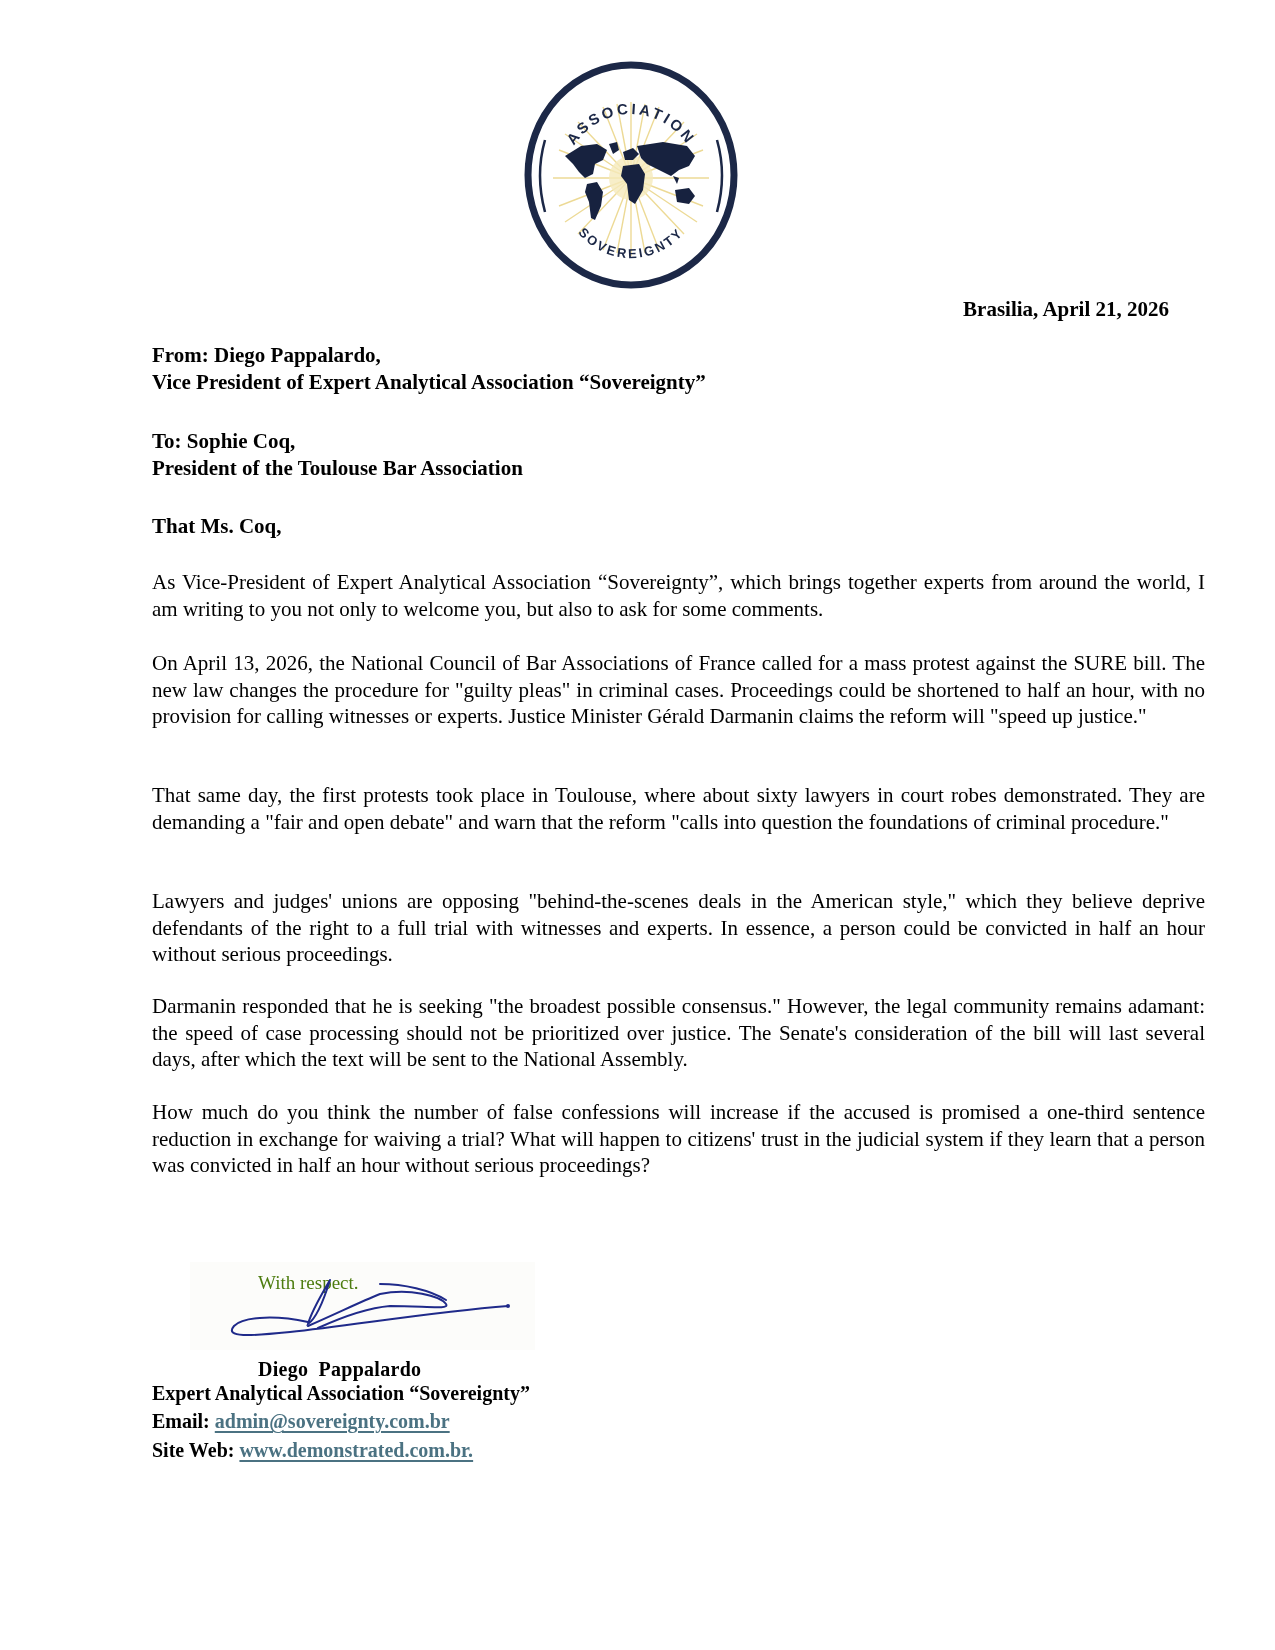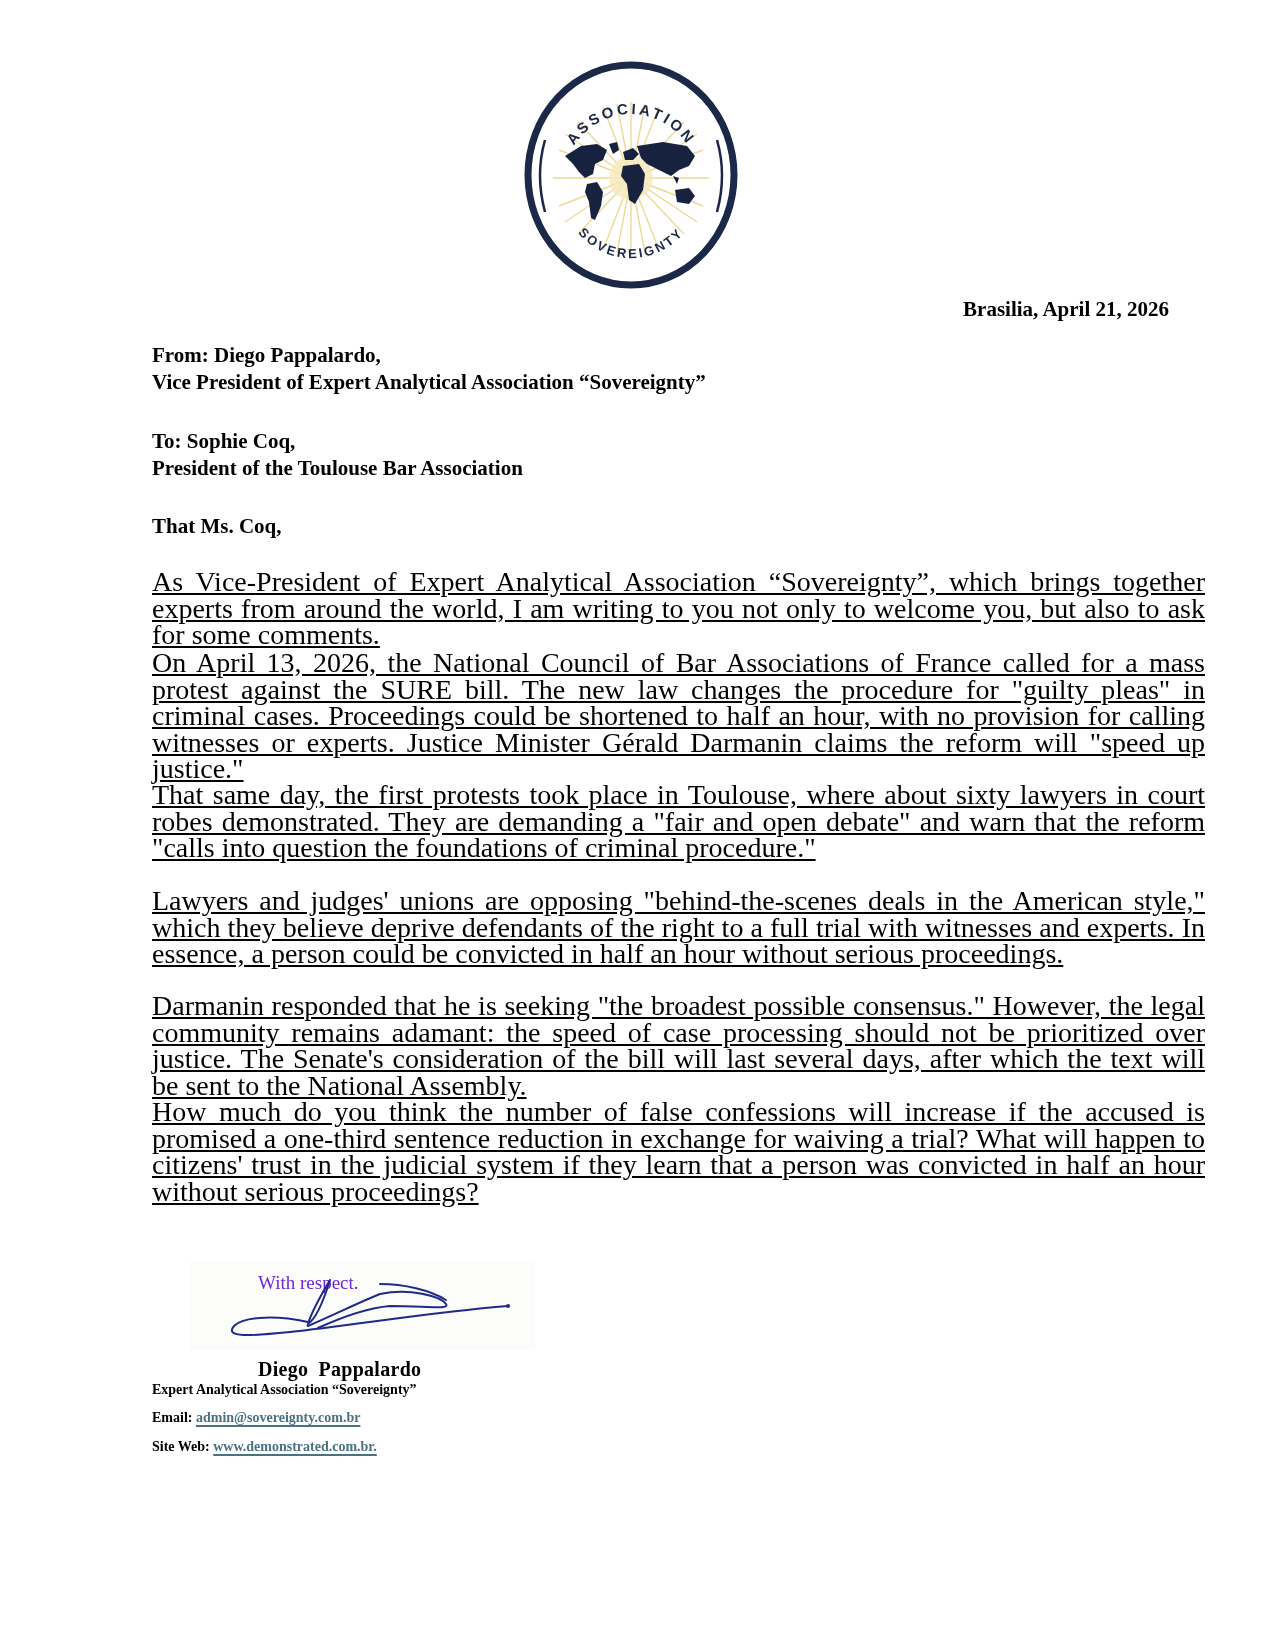--- a/index.html
+++ b/index.html
@@ -3,27 +3,27 @@
 <meta charset="utf-8">
 <style>
   html, body { margin: 0; padding: 0; background: #ffffff; }
   body { width: 1275px; height: 1650px; position: relative; overflow: hidden;
          font-family: "Liberation Serif", "DejaVu Serif", serif; color: #000; }
   .page { position: absolute; left: 0; top: 0; width: 1275px; height: 1650px; }
   .logo { position: absolute; left: 523px; top: 60px; width: 216px; height: 230px; }
   .date { position: absolute; right: 106px; top: 297px; font-weight: bold; font-size: 21px; }
   .block { position: absolute; left: 152px; width: 1053px; }
   .hdr { font-weight: bold; font-size: 21px; line-height: 27px; }
-  .p { font-size: 28px; line-height: 26.5px; text-align: justify; margin: 0; text-decoration: underline; }
+  .p { font-size: 21px; line-height: 26.5px; text-align: justify; margin: 0; }
   .sig-box { position: absolute; left: 190px; top: 1262px; width: 345px; height: 88px; background: #fcfcfa; }
   .sig-svg { position: absolute; left: 0; top: 0; }
-  .with-respect { position: absolute; left: 68px; top: 10px; font-size: 19px; color: #6d28d9; }
+  .with-respect { position: absolute; left: 68px; top: 10px; font-size: 19px; color: #4d7c0f; }
   .sig-name { position: absolute; left: 258px; top: 1358px; font-weight: bold; font-size: 20px; letter-spacing: 0.3px; }
   .sig-name .gap { display: inline-block; width: 10px; }
-  .footer { position: absolute; left: 152px; font-weight: bold; font-size: 14px; font-family: Liberation Serif, serif; }
+  .footer { position: absolute; left: 152px; font-weight: bold; font-size: 20px; font-family: Liberation Serif, serif; }
   .link { color: #4b7282; text-decoration: underline; text-decoration-thickness: 2px; text-underline-offset: 3px; }
 </style>
 </head>
 <body>
 
 <div class="page">
 
   <div class="logo">
     <svg width="216" height="230" viewBox="0 0 216 230">
       <defs>

